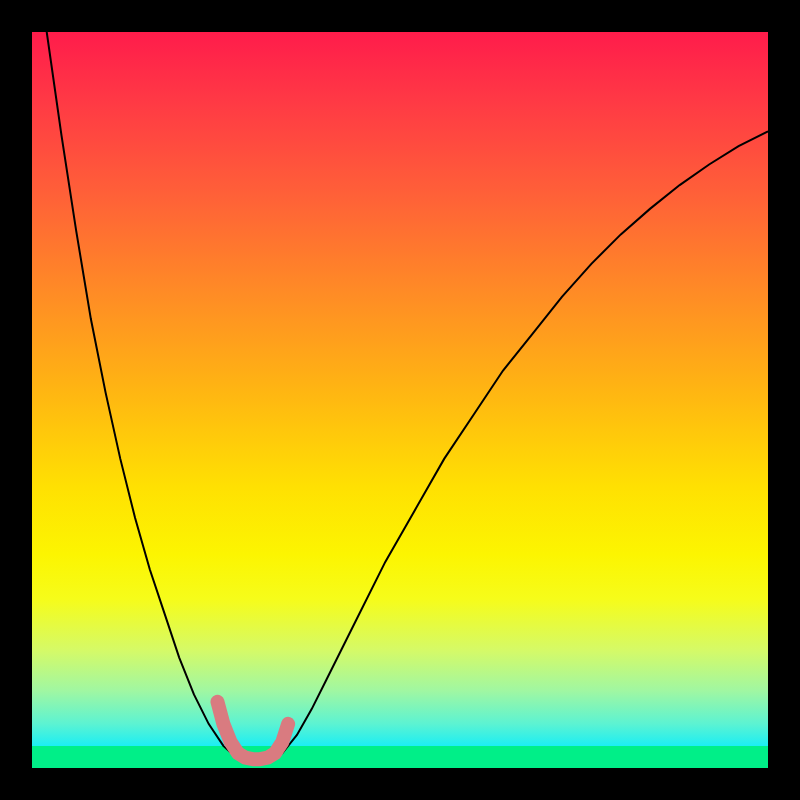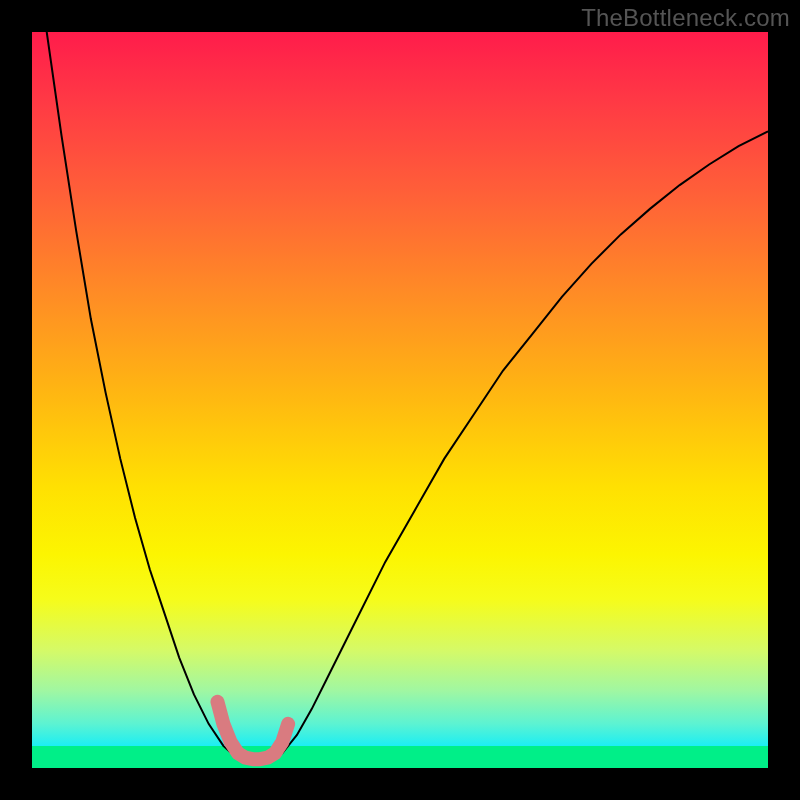--- a/index.html
+++ b/index.html
@@ -88,21 +88,20 @@
     stroke-width: 14;
     stroke-linecap: round;
     stroke-linejoin: round;
   }
 </style>
 </head>
 <body>
 
 <div class="frame">
 
-  <div class="watermark">TheBottleneck.com</div>
 
   <div class="plot">
     <div class="bg-gradient"></div>
     <div class="band-spring"></div>
 
     <svg class="curve" viewBox="0 0 736 736" preserveAspectRatio="none">
       <path class="main" d="M0.00 -110.40 L14.72 0.00 L29.44 103.04 L44.16 198.72 L58.88 287.04 L73.60 360.64 L88.32 426.88 L103.04 485.76 L117.76 537.28 L132.48 581.44 L147.20 625.60 L161.92 662.40 L176.64 691.84 L191.36 713.92 L206.08 727.17 L213.44 728.64 L220.80 728.64 L235.52 728.64 L250.24 721.28 L264.96 702.88 L279.68 677.12 L294.40 647.68 L323.84 588.80 L353.28 529.92 L382.72 478.40 L412.16 426.88 L441.60 382.72 L471.04 338.56 L500.48 301.76 L529.92 264.96 L559.36 231.84 L588.80 202.40 L618.24 176.64 L647.68 153.09 L677.12 132.48 L706.56 114.08 L736.00 99.36"></path>
       <path class="overlay" d="M185.47 669.76 L191.36 691.84 L198.72 710.24 L206.08 721.28 L213.44 725.70 L220.80 727.17 L228.16 727.17 L235.52 725.70 L242.88 721.28 L250.24 710.24 L256.13 691.84"></path>
     </svg>
   </div>

